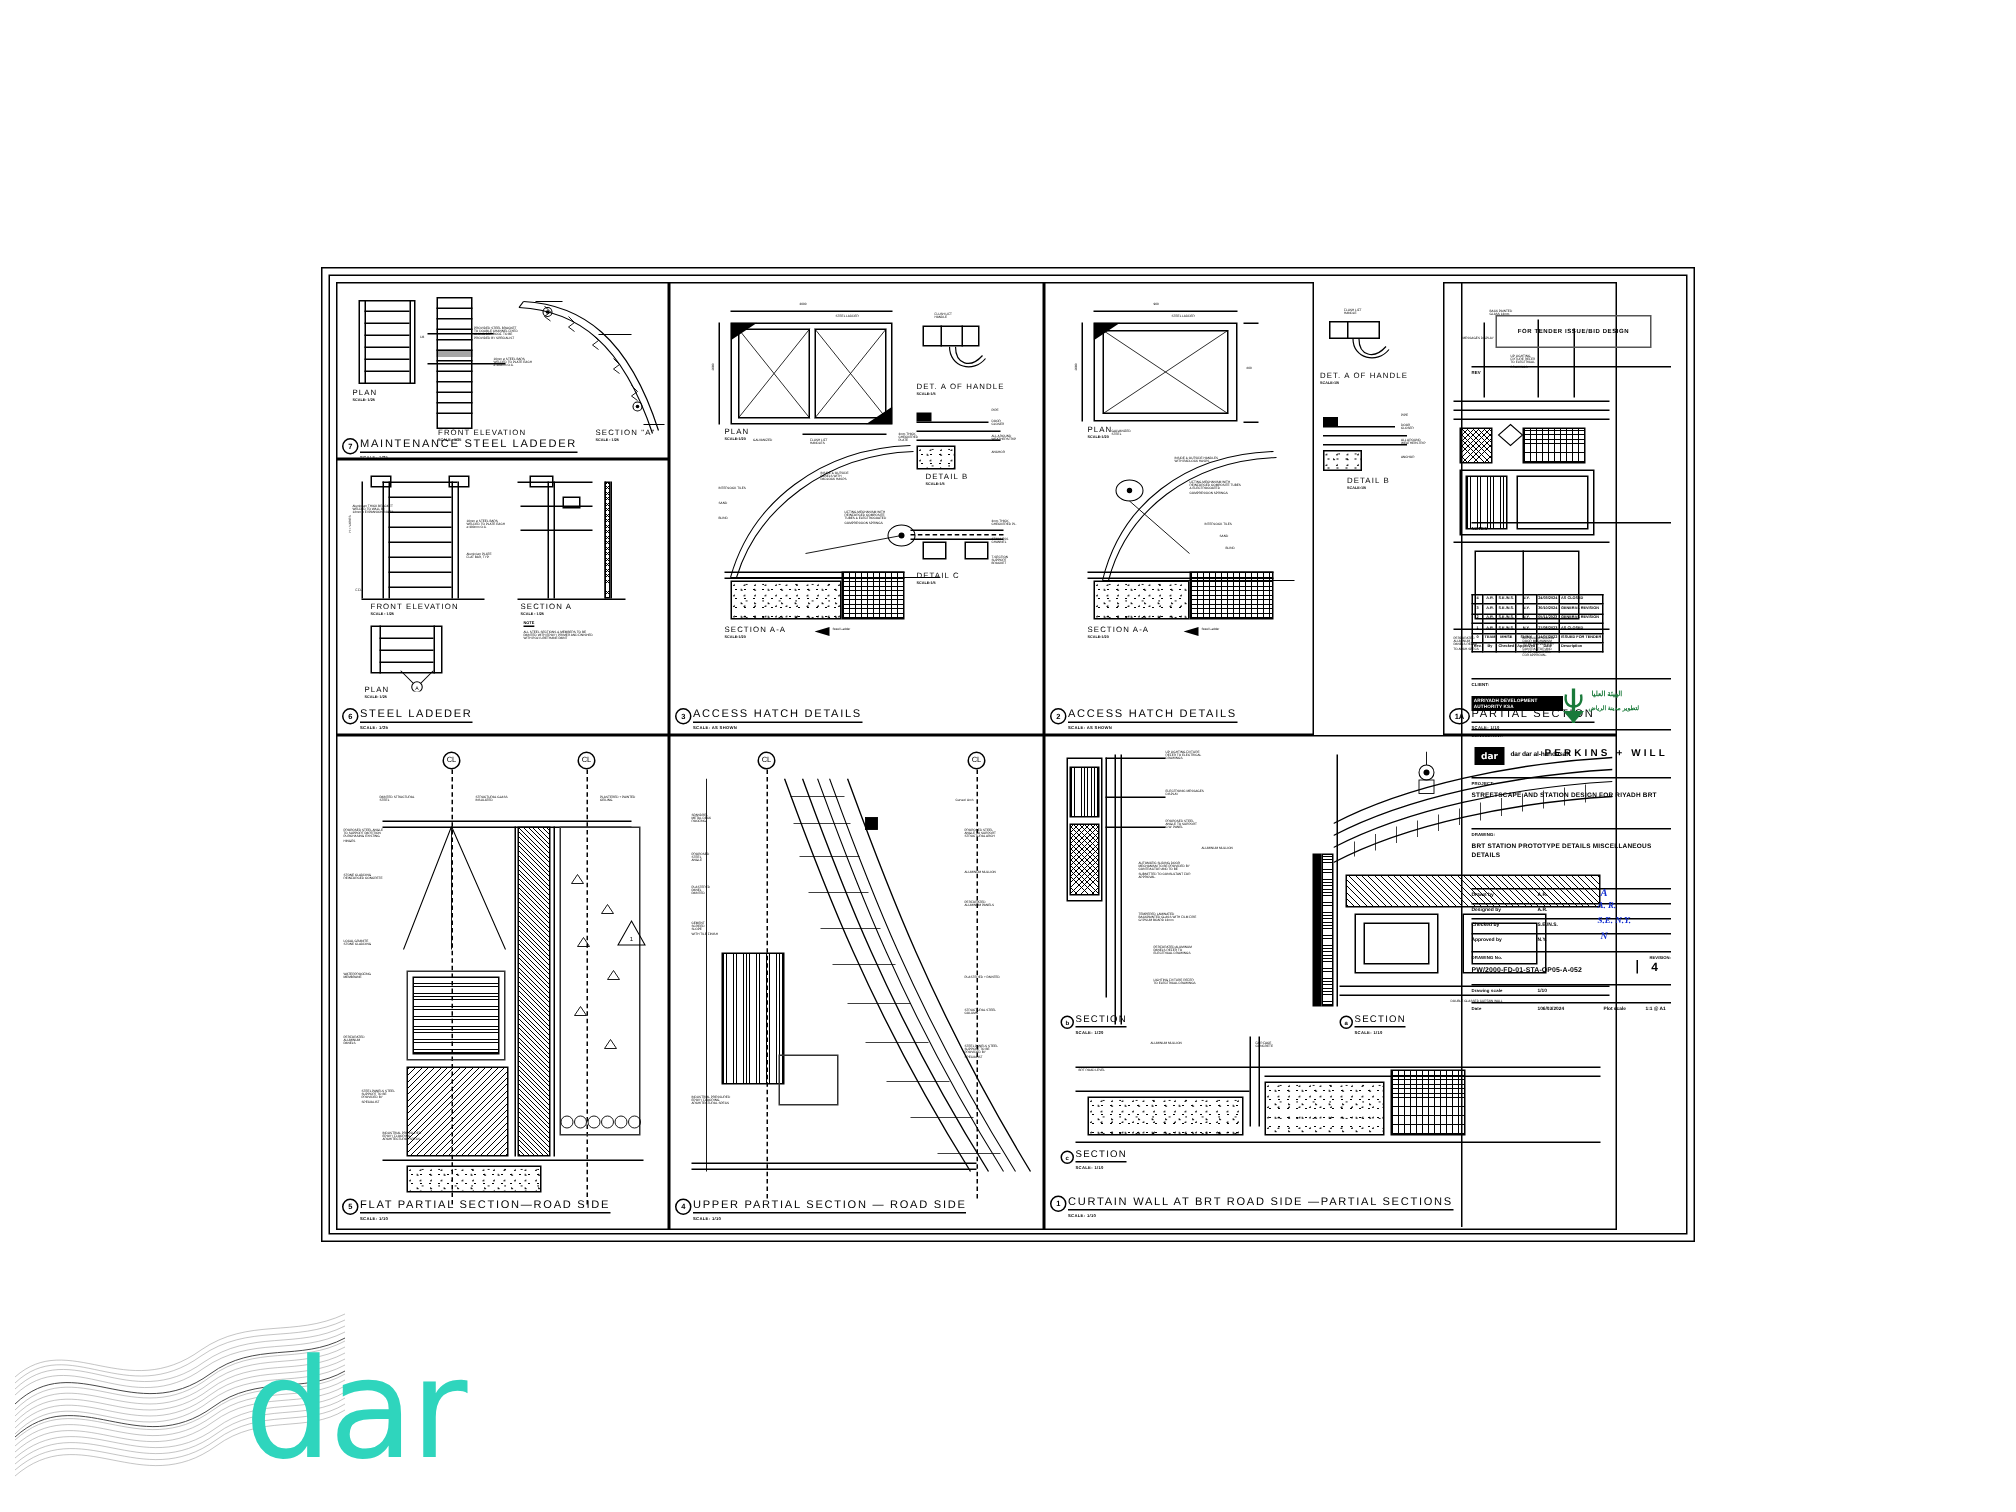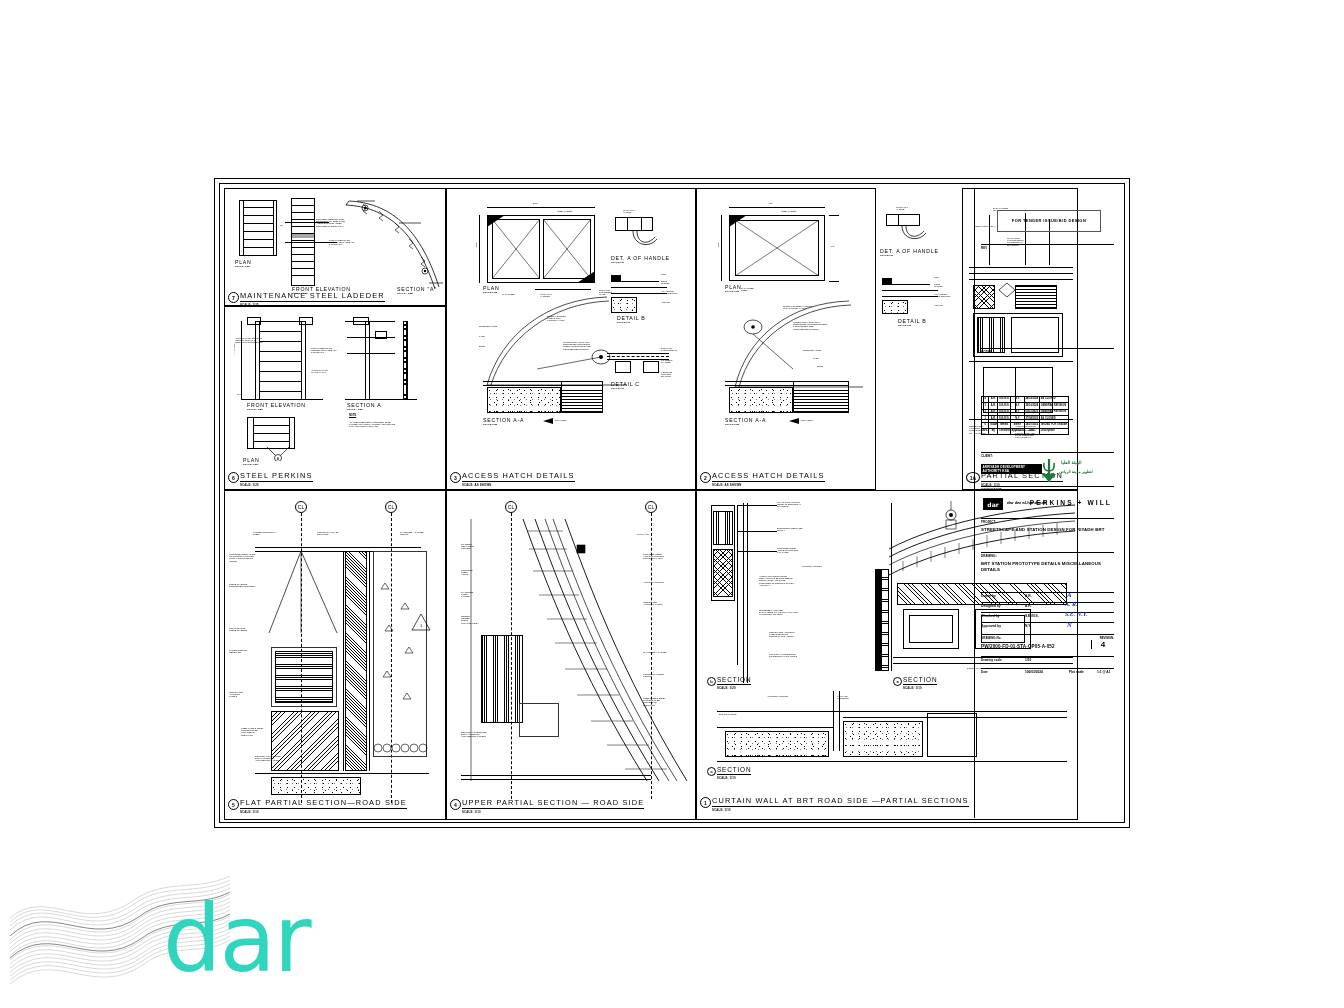--- a/index.html
+++ b/index.html
@@ -296,21 +296,21 @@
         <text x="13" y="13" font-size="3.4" text-anchor="middle" fill="#000">A</text>
       </svg>
       <div class="mt" style="left:18px;top:150px;width:50px;text-align:left;">
         <span class="a">PLAN</span>
         <span class="b">SCALE: 1/25</span>
       </div>
 
       <div class="dtl" style="left:3px;top:165px;">
         <div class="bub">6</div>
         <div class="txt">
-          <span class="ttl">STEEL  PERKINS</span>
+          <span class="ttl">STEEL  LADEDER</span>
           <span class="scl">SCALE: 1/25</span>
         </div>
       </div>
   </div>
 
   <div class="panel" style="left:226px;top:4px;width:250px;height:302px;">
 
       <div class="ln lnh" style="left:40px;top:18px;width:108px;"></div>
       <div class="t t1" style="left:86px;top:13px;">2000</div>
       <div class="t t1" style="left:110px;top:21px;">STEEL LADDER</div>

